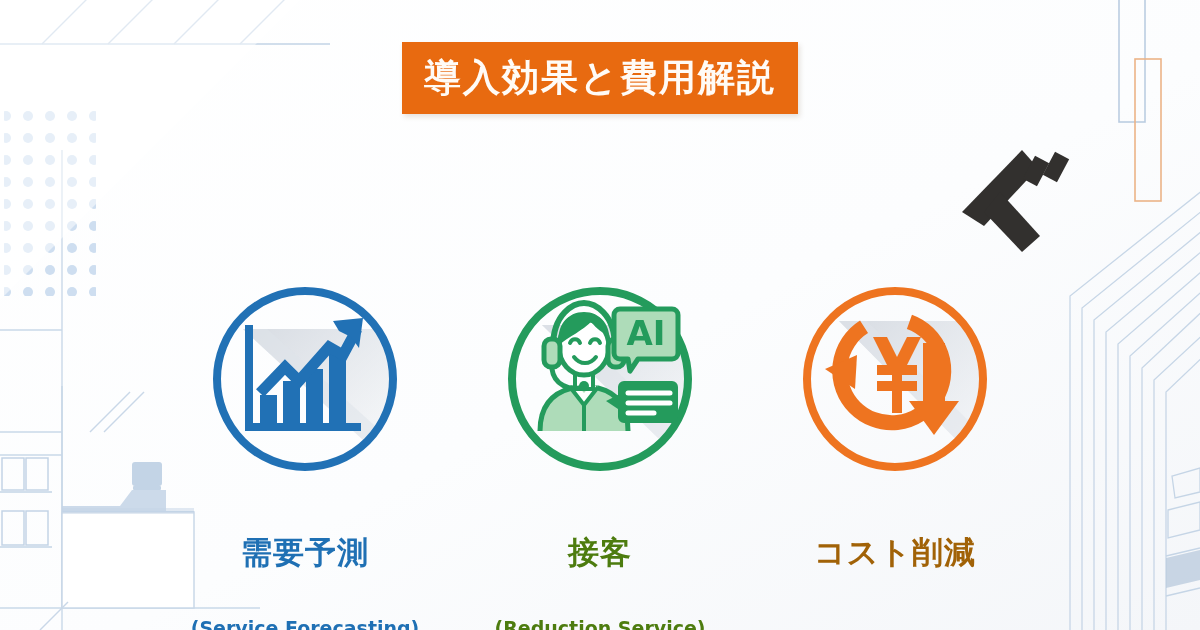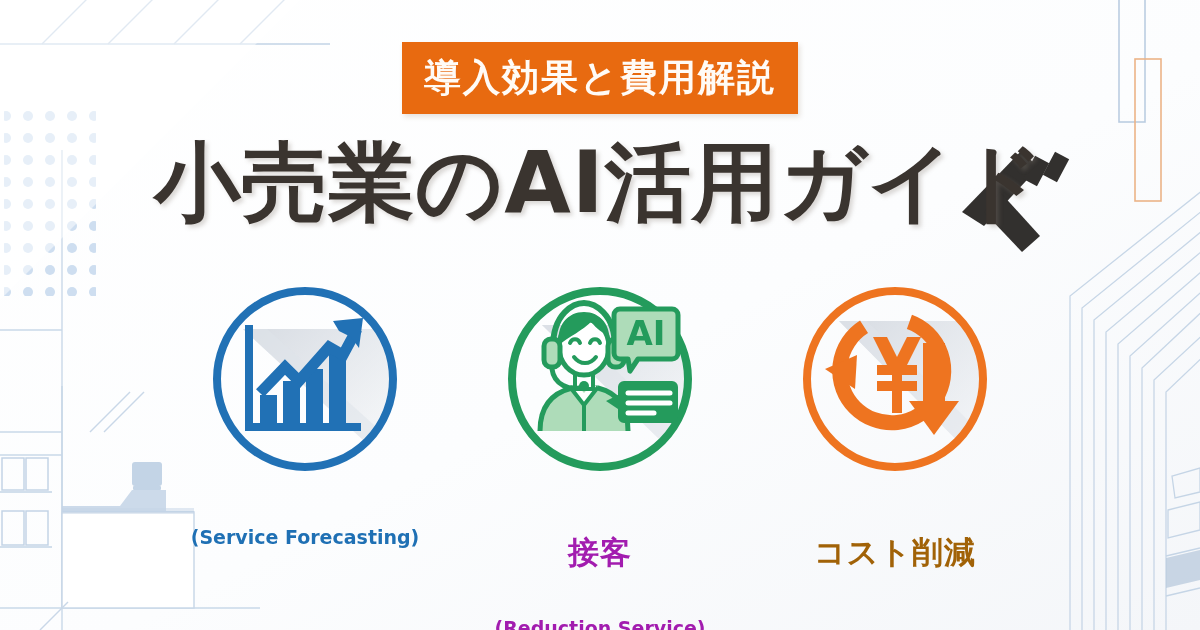--- a/index.html
+++ b/index.html
@@ -87,21 +87,21 @@
   }
   .feat-en {
     margin-top:5px;
     font-size:19px;
     font-weight:700;
     line-height:1;
     white-space:nowrap;
     font-family:"DejaVu Sans","Liberation Sans",sans-serif;
   }
   .c-blue   { color:#1F70B4; }
-  .c-green  { color:#a21caf; }
+  .c-green  { color:#4d7c0f; }
   .c-orange { color:#a16207; }
 </style>
 </head>
 <body>
 
 <div id="bg-layer">
   <svg viewBox="0 0 1200 630" xmlns="http://www.w3.org/2000/svg">
     <defs>
       <pattern id="dots" x="0" y="0" width="22" height="22" patternUnits="userSpaceOnUse">
         <circle cx="6" cy="6" r="5" fill="#CBDCEF"></circle>
@@ -201,23 +201,20 @@
     <path d="M0 0 L300 0 L0 300 Z" fill="#ffffff" opacity=".5"></path>
   </svg>
 </div>
 
 <div id="poster">
 
   <div id="badge-wrap">
     <div id="badge">導入効果と費用解説</div>
   </div>
 
-  <div id="title-wrap">
-    <h1 id="main-title">小売業のAI活用ガイド</h1>
-  </div>
 
   <div id="features">
 
     <div class="feature">
       <div class="circle-holder">
         <svg viewBox="0 0 196 196" xmlns="http://www.w3.org/2000/svg">
           <defs>
             <clipPath id="clipBlue">
                 <circle cx="98" cy="98" r="88"></circle>
               </clipPath>
@@ -241,20 +238,21 @@
             <rect x="53" y="114" width="17" height="28"></rect>
             <rect x="76" y="100" width="17" height="42"></rect>
             <rect x="99" y="88" width="17" height="54"></rect>
             <rect x="122" y="68" width="17" height="74"></rect>
           </g>
 
           <path d="M53 112 L78 86 L92 100 L122 66 L136 74 L150 48" fill="none" stroke="#2171B5" stroke-width="11" stroke-linejoin="miter"></path>
           <path d="M126 40 L156 37 L152 67 L144 56 L132 50 Z" fill="#2171B5"></path>
         </svg>
       </div>
+      <div class="feat-jp c-blue">需要予測</div>
       <div class="feat-en c-blue">(Service Forecasting)</div>
     </div>
 
     <div class="feature">
       <div class="circle-holder">
         <svg viewBox="0 0 196 196" xmlns="http://www.w3.org/2000/svg">
           <defs>
             <clipPath id="clipGreen">
                 <circle cx="98" cy="98" r="88"></circle>
               </clipPath>

